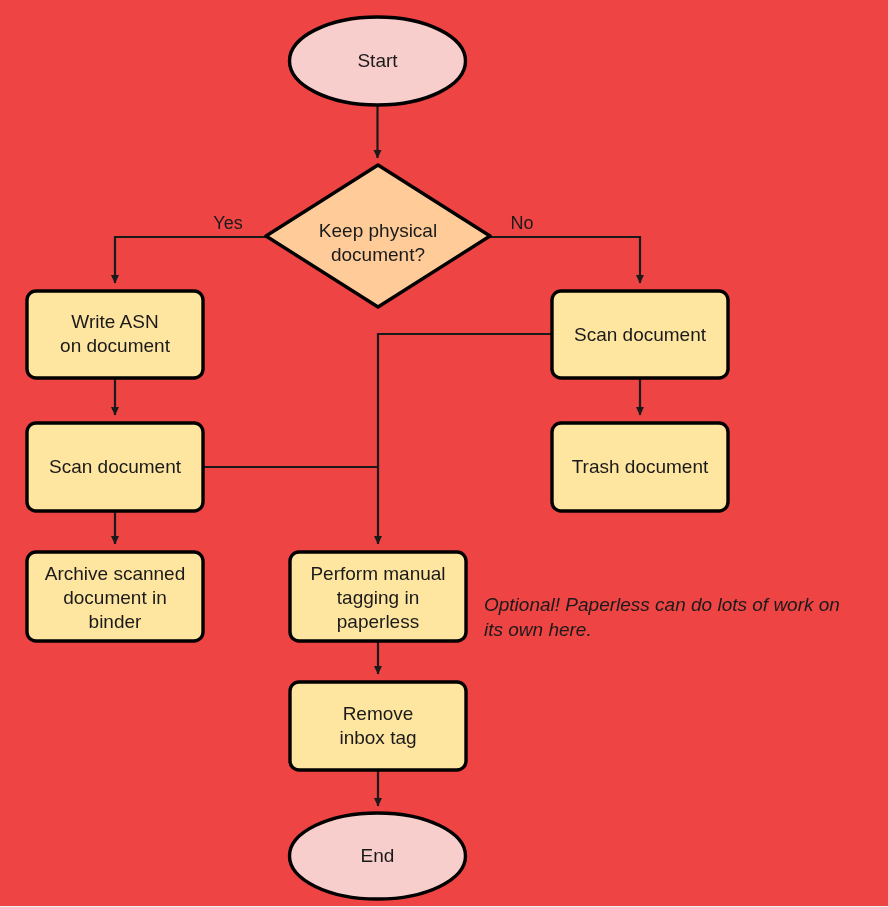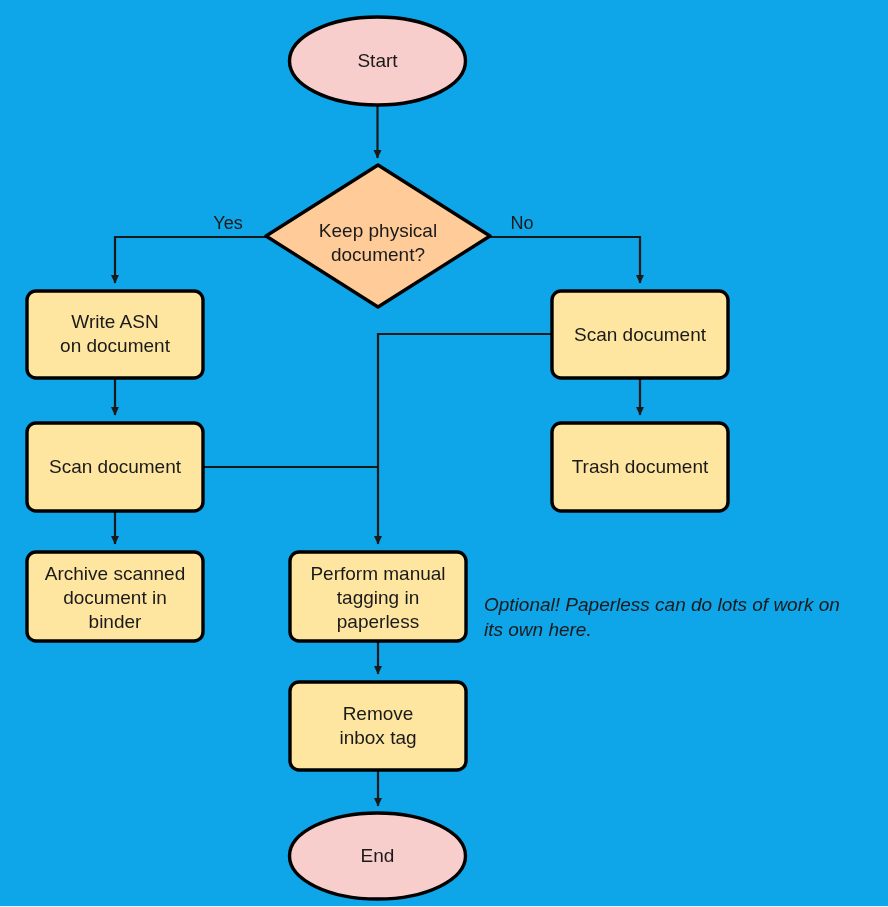--- a/index.html
+++ b/index.html
@@ -8,21 +8,21 @@
     padding: 0;
     background: #ffffff;
   }
   body {
     font-family: "Liberation Sans", sans-serif;
   }
   #canvas {
     position: relative;
     width: 888px;
     height: 907px;
-    background: #0ea5e9;
+    background: #ef4444;
     overflow: hidden;
     border-bottom: 1px solid #f0f0f0;
     box-sizing: border-box;
   }
   #flow-svg {
     position: absolute;
     left: 0;
     top: 0;
     width: 888px;
     height: 907px;

